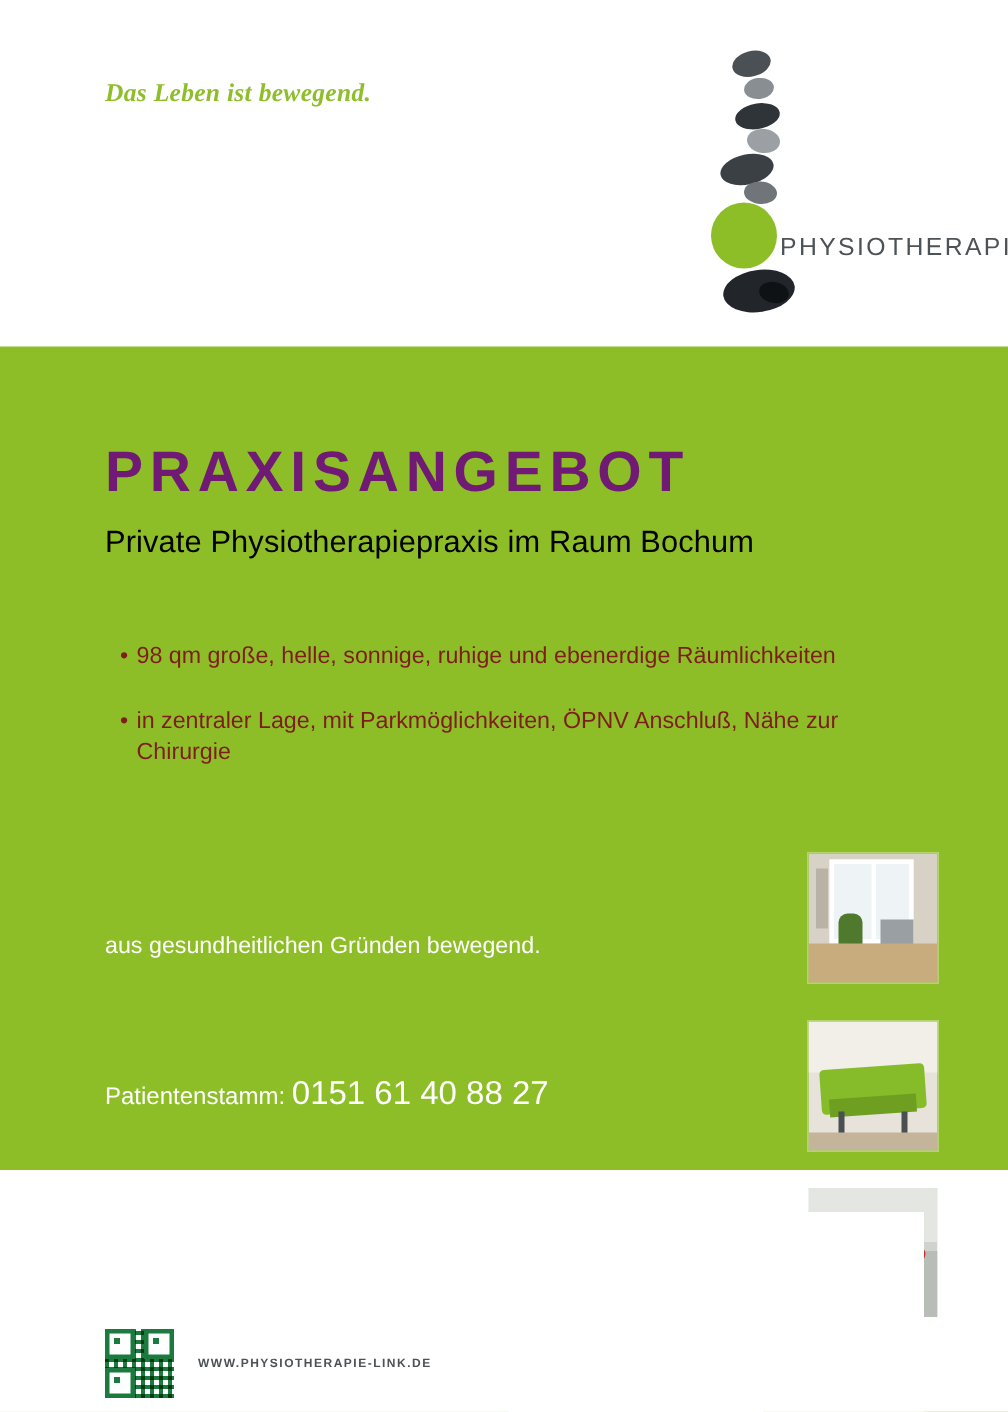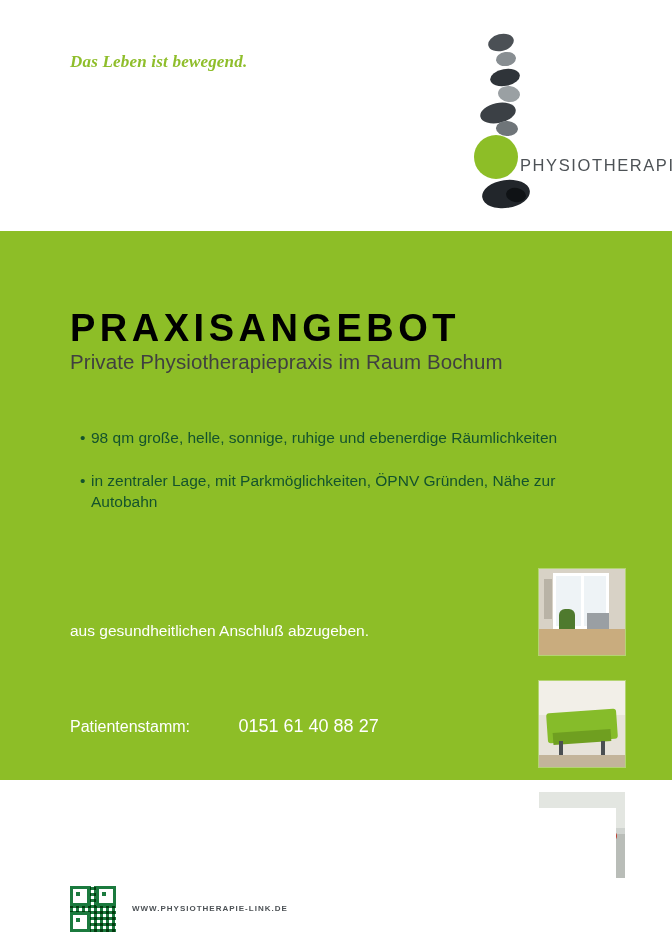--- a/index.html
+++ b/index.html
@@ -80,44 +80,44 @@
     left: 0;
     top: 232px;
     width: 672px;
     height: 548px;
     background: #8dbe27;
   }
 
   .headline {
     position: absolute;
     left: 70px;
-    top: 77px;
+    top: 64px;
     font-size: 38px;
     font-weight: bold;
     letter-spacing: 4.5px;
-    color: #000000;
+    color: #701a75;
     line-height: 1;
   }
   .subhead {
     position: absolute;
     left: 70px;
     top: 118px;
     font-size: 20.5px;
-    color: #404040;
+    color: #000000;
     letter-spacing: 0.1px;
   }
 
   .bullets {
     position: absolute;
     left: 80px;
     top: 196px;
     width: 540px;
   }
   .bullet {
-    color: #14532d;
+    color: #7f1d1d;
     font-size: 15.5px;
     line-height: 1.35;
     margin-bottom: 22px;
     position: relative;
     padding-left: 11px;
   }
   .bullet:before {
     content: "\2022";
     position: absolute;
     left: 0;
@@ -132,22 +132,21 @@
     color: #ffffff;
   }
   .contact {
     position: absolute;
     left: 70px;
     top: 484px;
     font-size: 16px;
     color: #ffffff;
   }
   .contact .phone {
-    font-size: 18px;
-    margin-left: 44px;
+    font-size: 22px;
   }
 
   
   .photo {
     position: absolute;
     width: 88px;
     height: 88px;
     overflow: hidden;
     border: 1px solid rgba(255,255,255,0.35);
     box-sizing: border-box;
@@ -260,24 +259,24 @@
   </div>
 
   <div class="rule-top"></div>
 
   <div class="green-panel">
     <div class="headline">PRAXISANGEBOT</div>
     <div class="subhead">Private Physiotherapiepraxis im Raum Bochum</div>
 
     <div class="bullets">
       <div class="bullet">98 qm große, helle, sonnige, ruhige und ebenerdige Räumlichkeiten</div>
-      <div class="bullet">in zentraler Lage, mit Parkmöglichkeiten, ÖPNV Gründen, Nähe zur Autobahn</div>
+      <div class="bullet">in zentraler Lage, mit Parkmöglichkeiten, ÖPNV Anschluß, Nähe zur Chirurgie</div>
     </div>
 
-    <div class="note">aus gesundheitlichen Anschluß abzugeben.</div>
+    <div class="note">aus gesundheitlichen Gründen bewegend.</div>
 
     <div class="contact">
       <span>Patientenstamm:</span>
       <span class="phone">0151 61 40 88 27</span>
     </div>
   </div>
 
   <div class="photo p1">
     <span class="bg"></span>
       <span class="win"></span>

